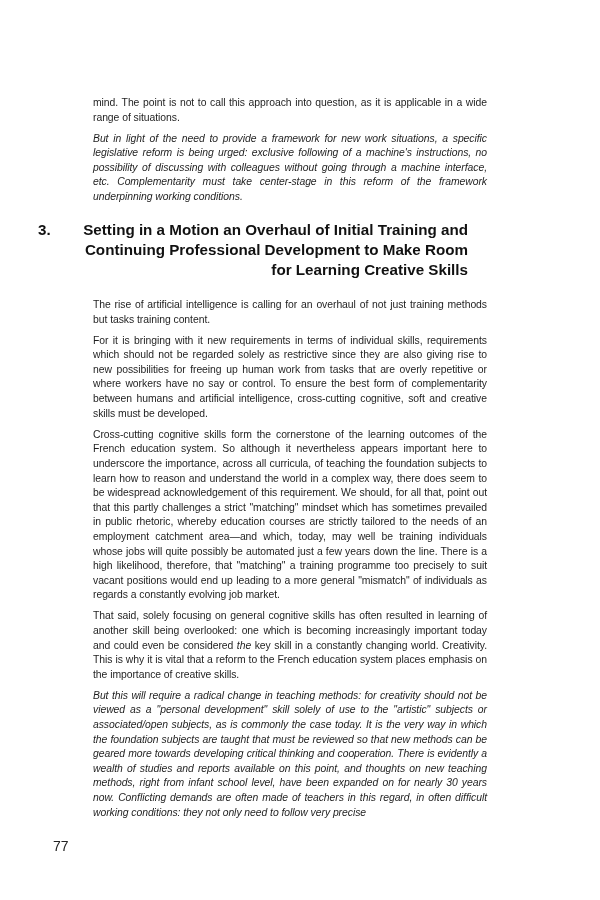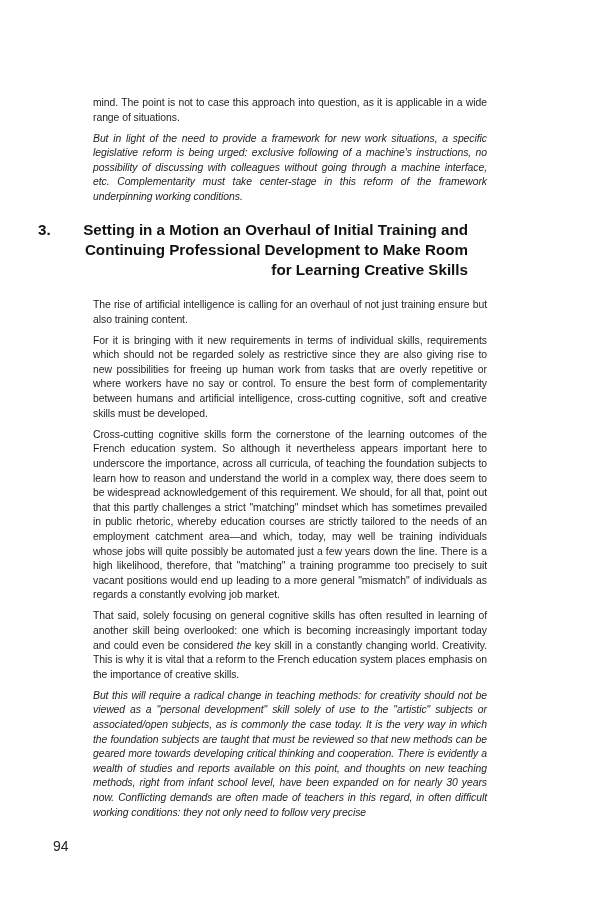--- a/index.html
+++ b/index.html
@@ -62,32 +62,32 @@
       color: #222222;
     }
     em { font-style: italic; }
   </style>
 </head>
 <body>
 
 <div class="page">
 
   <div class="body-block" id="block-top">
-    <p class="para">mind. The point is not to case this approach into question, as it is applicable in a wide range of situations.</p>
+    <p class="para">mind. The point is not to call this approach into question, as it is applicable in a wide range of situations.</p>
     <p class="para">But in light of the need to provide a framework for new work situations, a specific legislative reform is being urged: exclusive following of a machine's instructions, no possibility of discussing with colleagues without going through a machine interface, etc. Complementarity must take center-stage in this reform of the framework underpinning working conditions.</p>
   </div>
 
   <h2 class="heading" style="margin:0;">
     <span class="heading-number">3.</span>
     <span class="heading-text">Setting in a Motion an Overhaul of Initial Training and Continuing Professional Development to Make Room for Learning Creative Skills</span>
   </h2>
 
   <div class="body-block" id="block-main">
-    <p class="para">The rise of artificial intelligence is calling for an overhaul of not just training ensure but also training content.</p>
+    <p class="para">The rise of artificial intelligence is calling for an overhaul of not just training methods but tasks training content.</p>
     <p class="para">For it is bringing with it new requirements in terms of individual skills, requirements which should not be regarded solely as restrictive since they are also giving rise to new possibilities for freeing up human work from tasks that are overly repetitive or where workers have no say or control. To ensure the best form of complementarity between humans and artificial intelligence, cross-cutting cognitive, soft and creative skills must be developed.</p>
     <p class="para">Cross-cutting cognitive skills form the cornerstone of the learning outcomes of the French education system. So although it nevertheless appears important here to underscore the importance, across all curricula, of teaching the foundation subjects to learn how to reason and understand the world in a complex way, there does seem to be widespread acknowledgement of this requirement. We should, for all that, point out that this partly challenges a strict "matching" mindset which has sometimes prevailed in public rhetoric, whereby education courses are strictly tailored to the needs of an employment catchment area—and which, today, may well be training individuals whose jobs will quite possibly be automated just a few years down the line. There is a high likelihood, therefore, that "matching" a training programme too precisely to suit vacant positions would end up leading to a more general "mismatch" of individuals as regards a constantly evolving job market.</p>
     <p class="para"><span>That said, solely focusing on general cognitive skills has often resulted in learning of another skill being overlooked: one which is becoming increasingly important today and could even be considered </span><em>the</em><span> key skill in a constantly changing world. Creativity. This is why it is vital that a reform to the French education system places emphasis on the importance of creative skills.</span></p>
     <p class="para">But this will require a radical change in teaching methods: for creativity should not be viewed as a "personal development" skill solely of use to the "artistic" subjects or associated/open subjects, as is commonly the case today. It is the very way in which the foundation subjects are taught that must be reviewed so that new methods can be geared more towards developing critical thinking and cooperation. There is evidently a wealth of studies and reports available on this point, and thoughts on new teaching methods, right from infant school level, have been expanded on for nearly 30 years now. Conflicting demands are often made of teachers in this regard, in often difficult working conditions: they not only need to follow very precise</p>
   </div>
 
-  <div class="page-number">94</div>
+  <div class="page-number">77</div>
 
 </div>
 
 </body></html>

